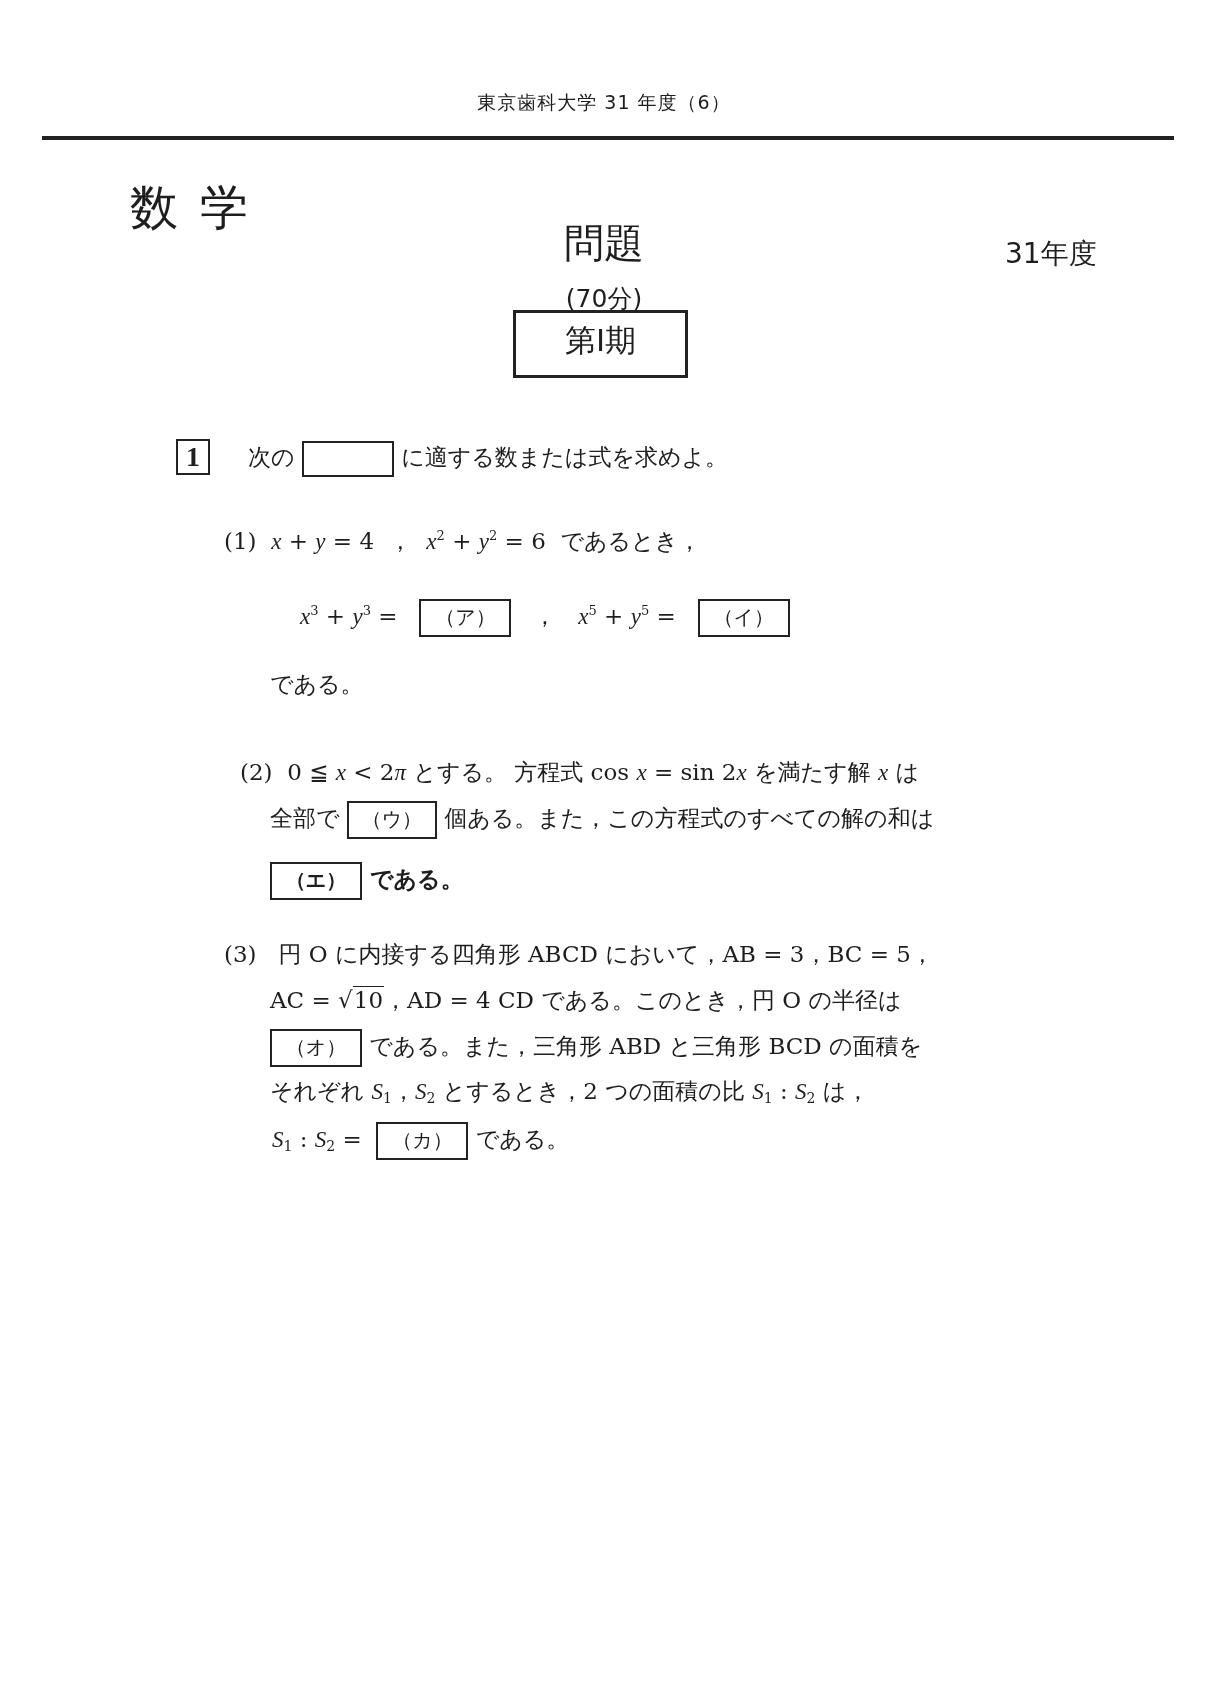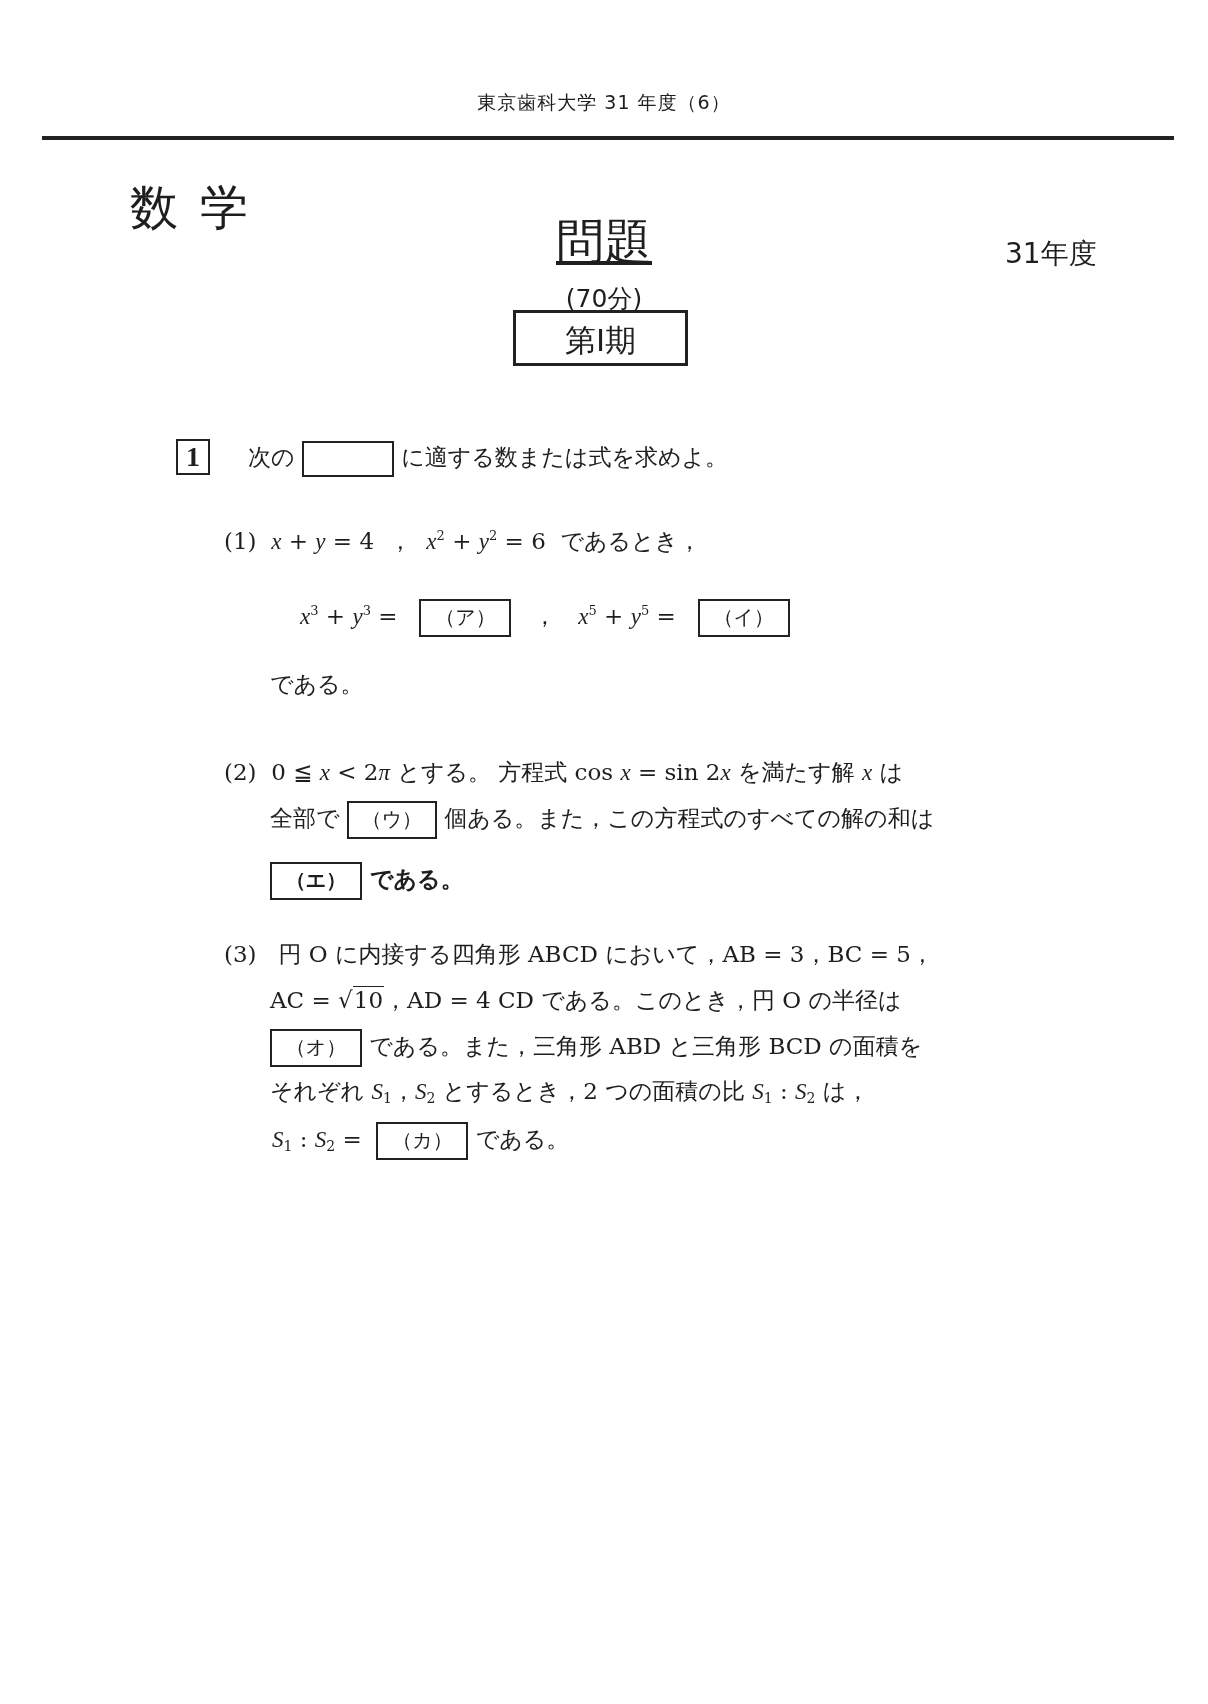--- a/index.html
+++ b/index.html
@@ -4,24 +4,24 @@
 <style>
   html, body { margin: 0; padding: 0; background: #ffffff; }
   body { width: 1208px; height: 1704px; position: relative; overflow: hidden; color: #1e1e1e; font-family: "DejaVu Serif", "Liberation Serif", serif; }
   .abs { position: absolute; white-space: nowrap; margin-top: 44px; }
   .sans { font-family: "DejaVu Sans", "Liberation Sans", sans-serif; }
   .serif { font-family: "Liberation Serif", "DejaVu Serif", serif; }
   .it { font-style: italic; font-family: "Liberation Serif", "DejaVu Serif", serif; }
   .header { top: 46px; left: 0; width: 1208px; text-align: center; font-size: 19px; letter-spacing: 1px; }
   .rule { top: 92px; left: 42px; width: 1132px; height: 4px; background: #222; }
   .subject { top: 132px; left: 130px; font-size: 48px; letter-spacing: 22px; }
-  .title { top: 166px; left: 0; width: 1208px; text-align: center; font-size: 48px; text-decoration: underline; }
+  .title { top: 172px; left: 0; width: 1208px; text-align: center; font-size: 40px; }
   .year { top: 191px; left: 1005px; font-size: 28px; }
   .minutes { top: 238px; left: 0; width: 1208px; text-align: center; font-size: 25px; }
-  .period { top: 266px; left: 513px; width: 175px; height: 56px; border: 3px solid #222; box-sizing: border-box; text-align: center; line-height: 54px; font-size: 31px; }
+  .period { top: 266px; left: 513px; width: 175px; height: 68px; border: 3px solid #222; box-sizing: border-box; text-align: center; line-height: 54px; font-size: 31px; }
   .qnum { top: 395px; left: 176px; width: 34px; height: 36px; border: 2px solid #222; box-sizing: border-box; text-align: center; line-height: 32px; font-size: 28px; font-weight: bold; }
   .line { font-size: 23px; line-height: 32px; }
   .blank { display: inline-block; border: 2px solid #222; box-sizing: border-box; text-align: center; vertical-align: middle; font-size: 20px; line-height: 32px; height: 38px; }
   sup { font-size: 13px; vertical-align: 9px; }
   sub { font-size: 14px; vertical-align: -4px; }
   .sqrt { border-top: 1.5px solid #222; padding: 0 1px; }
 </style>
 </head>
 <body>
 
@@ -49,21 +49,21 @@
 </div>
 <div class="abs line" style="top:551px; left:300px;">
   <span class="it">x</span><sup>3</sup> + <span class="it">y</span><sup>3</sup> =&nbsp;&nbsp;
   <span class="blank" style="width:92px;">（ア）</span>
   &nbsp;&nbsp;<span>，</span>&nbsp;&nbsp;
   <span class="it">x</span><sup>5</sup> + <span class="it">y</span><sup>5</sup> =&nbsp;&nbsp;
   <span class="blank" style="width:92px;">（イ）</span>
 </div>
 <div class="abs line" style="top:624px; left:270px;">である。</div>
 
-<div class="abs line" style="top:712px; left:224px;">
+<div class="abs line" style="top:712px; left:240px;">
   <span>(2)</span>&nbsp;
   0 ≦ <span class="it">x</span> &lt; 2<span class="it">π</span> とする。 方程式 cos <span class="it">x</span> = sin 2<span class="it">x</span> を満たす解 <span class="it">x</span> は
 </div>
 <div class="abs line" style="top:757px; left:270px;">
   <span>全部で</span>
   <span class="blank" style="width:90px;">（ウ）</span>
   <span>個ある。また，この方程式のすべての解の和は</span>
 </div>
 <div class="abs line" style="top:818px; left:270px;font-weight:bold;">
   <span class="blank" style="width:92px;">（エ）</span>

